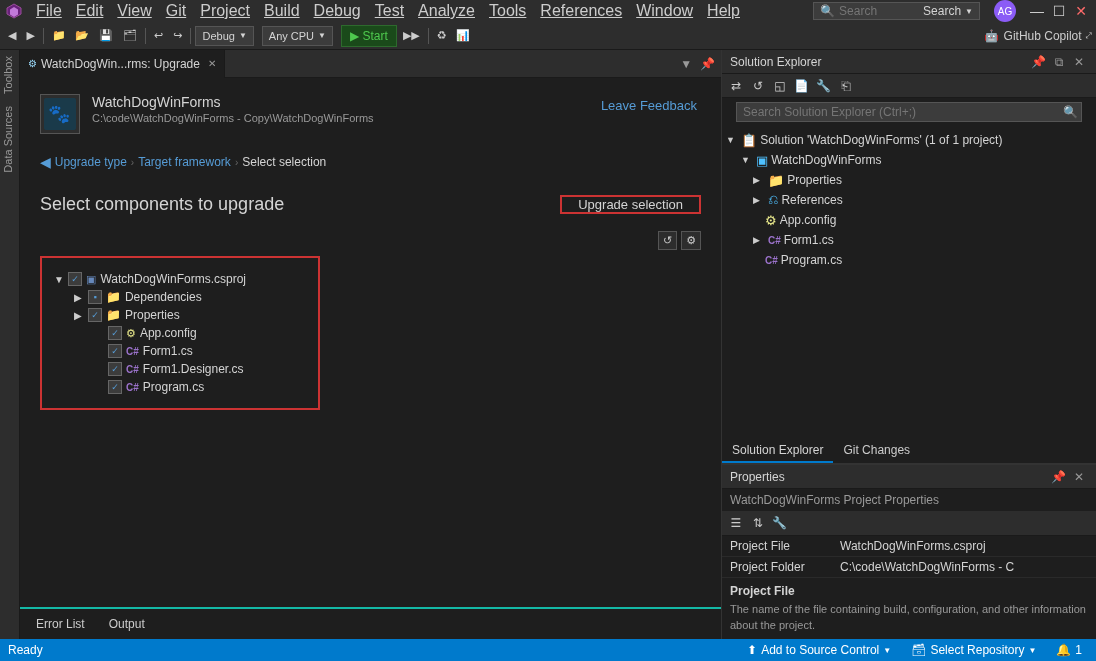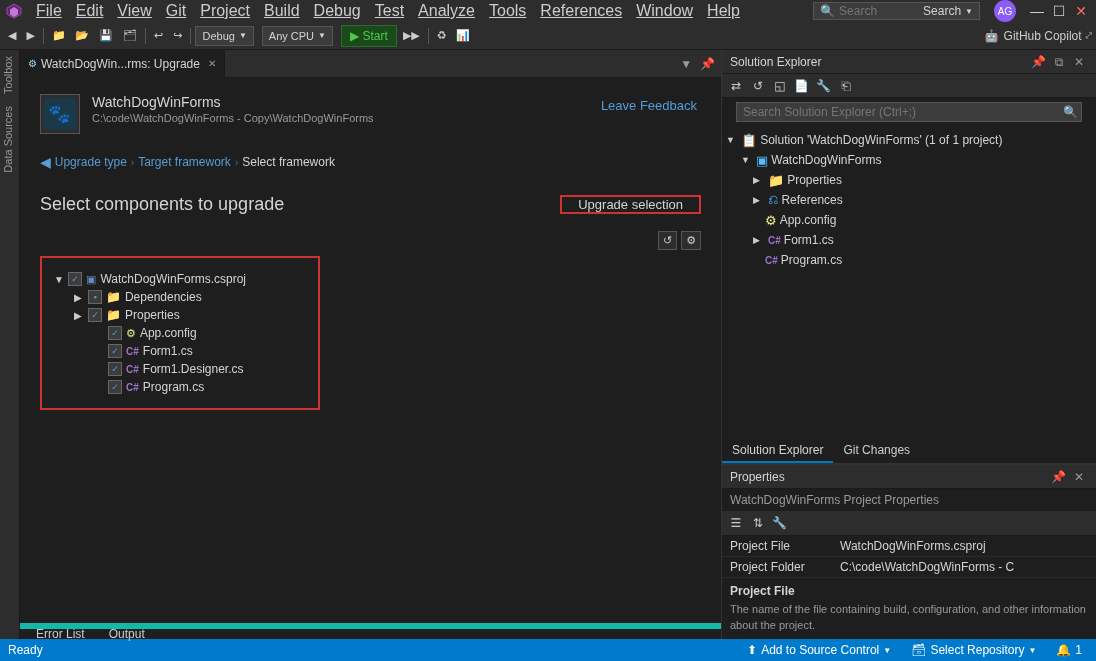--- a/index.html
+++ b/index.html
@@ -73,21 +73,21 @@
     .tree-checkbox.checked::after { content: '✓'; font-size: 9px; color: #569cd6; }
     .tree-checkbox.partial::after { content: '▪'; font-size: 9px; color: #569cd6; }
     .tree-file-icon { font-size: 12px; }
     .tree-label { font-size: 12px; color: #d4d4d4; }
     .icon-folder { color: #dcb67a; }
     .icon-csharp { color: #9b72cb; font-size: 10px; font-weight: bold; }
     .icon-config { color: #e9e98c; font-size: 11px; }
     .icon-proj { color: #68b; font-size: 11px; }
 
     
-    .bottom-bar { display: flex; align-items: center; background: #1e1e1e; border-top: 6px solid #14b8a6; height: 16px; padding: 0 8px; gap: 8px; }
+    .bottom-bar { display: flex; align-items: center; background: #1e1e1e; border-top: 2px solid #14b8a6; height: 32px; padding: 0 8px; gap: 8px; }
     .bottom-tab { padding: 2px 8px; font-size: 12px; color: #ccc; cursor: pointer; }
 
     
     .right-panel { width: 375px; display: flex; flex-direction: column; background: #1e1e1e; border-left: 1px solid #333; }
     .right-panel-header { display: flex; align-items: center; background: #2d2d2d; height: 24px; padding: 0 8px; font-size: 12px; color: #d4d4d4; border-bottom: 1px solid #1a1a1a; }
     .right-panel-header span { flex: 1; }
     .right-panel-btns { display: flex; gap: 2px; }
     .rp-btn { width: 18px; height: 18px; display: flex; align-items: center; justify-content: center; cursor: pointer; color: #999; font-size: 12px; }
 
     
@@ -243,21 +243,21 @@
         <a class="leave-feedback">Leave Feedback</a>
       </div>
 
       
       <div class="breadcrumb">
         <span style="color:#569cd6;font-size:14px">◀</span>
         <span class="breadcrumb-link">Upgrade type</span>
         <span class="breadcrumb-arrow">›</span>
         <span class="breadcrumb-link">Target framework</span>
         <span class="breadcrumb-arrow">›</span>
-        <span class="breadcrumb-current">Select framework</span>
+        <span class="breadcrumb-current">Select selection</span>
       </div>
 
       
       <div class="section-header">
         <div class="section-title">Select components to upgrade</div>
         <button class="upgrade-selection-btn">Upgrade selection</button>
       </div>
 
       
       <div style="display:flex;justify-content:flex-end;gap:4px;margin-bottom:6px;">

